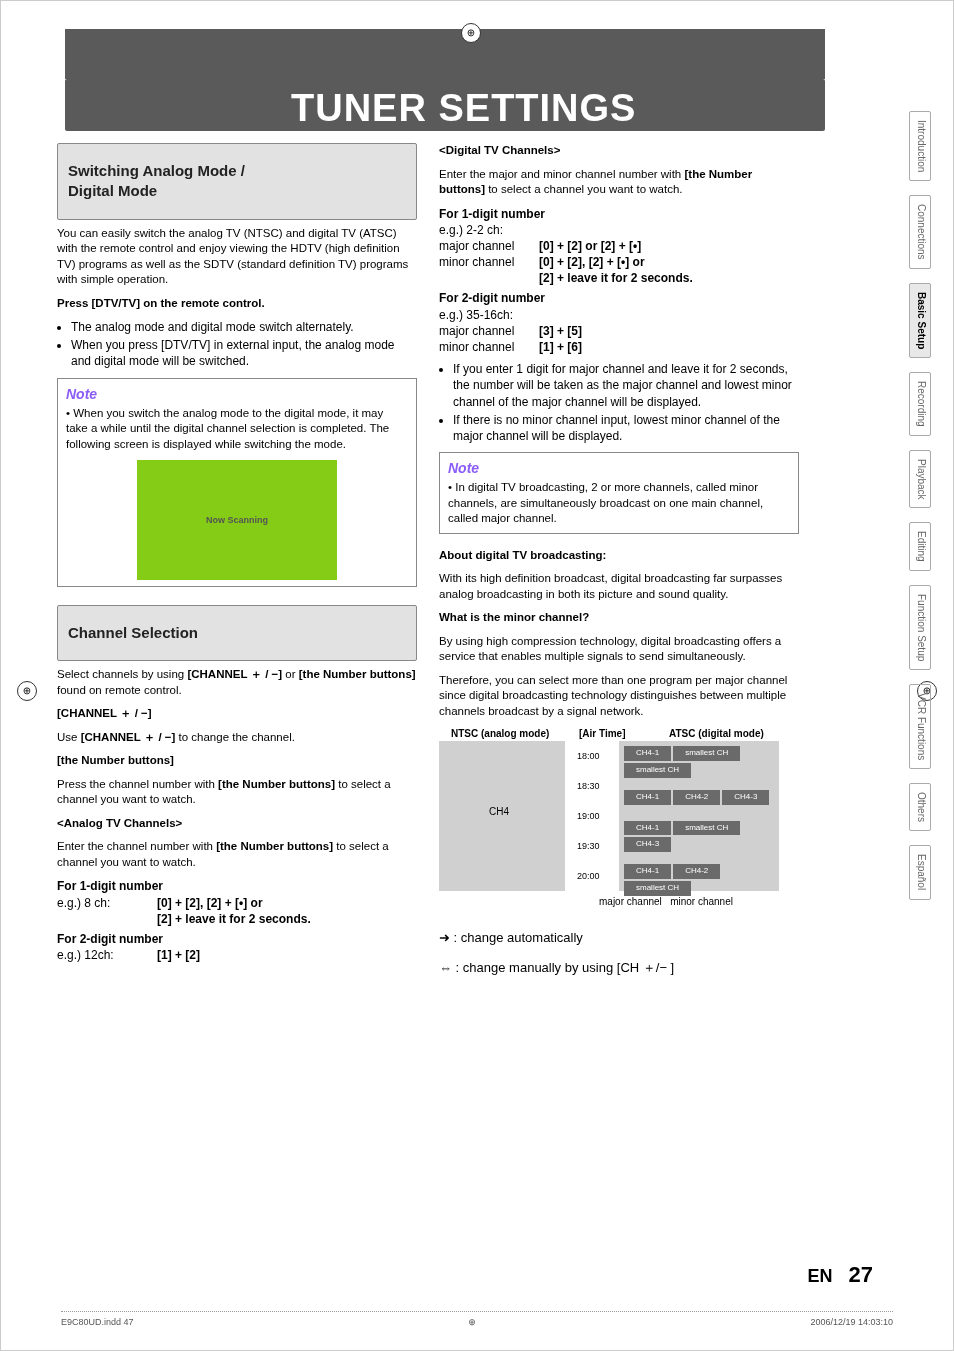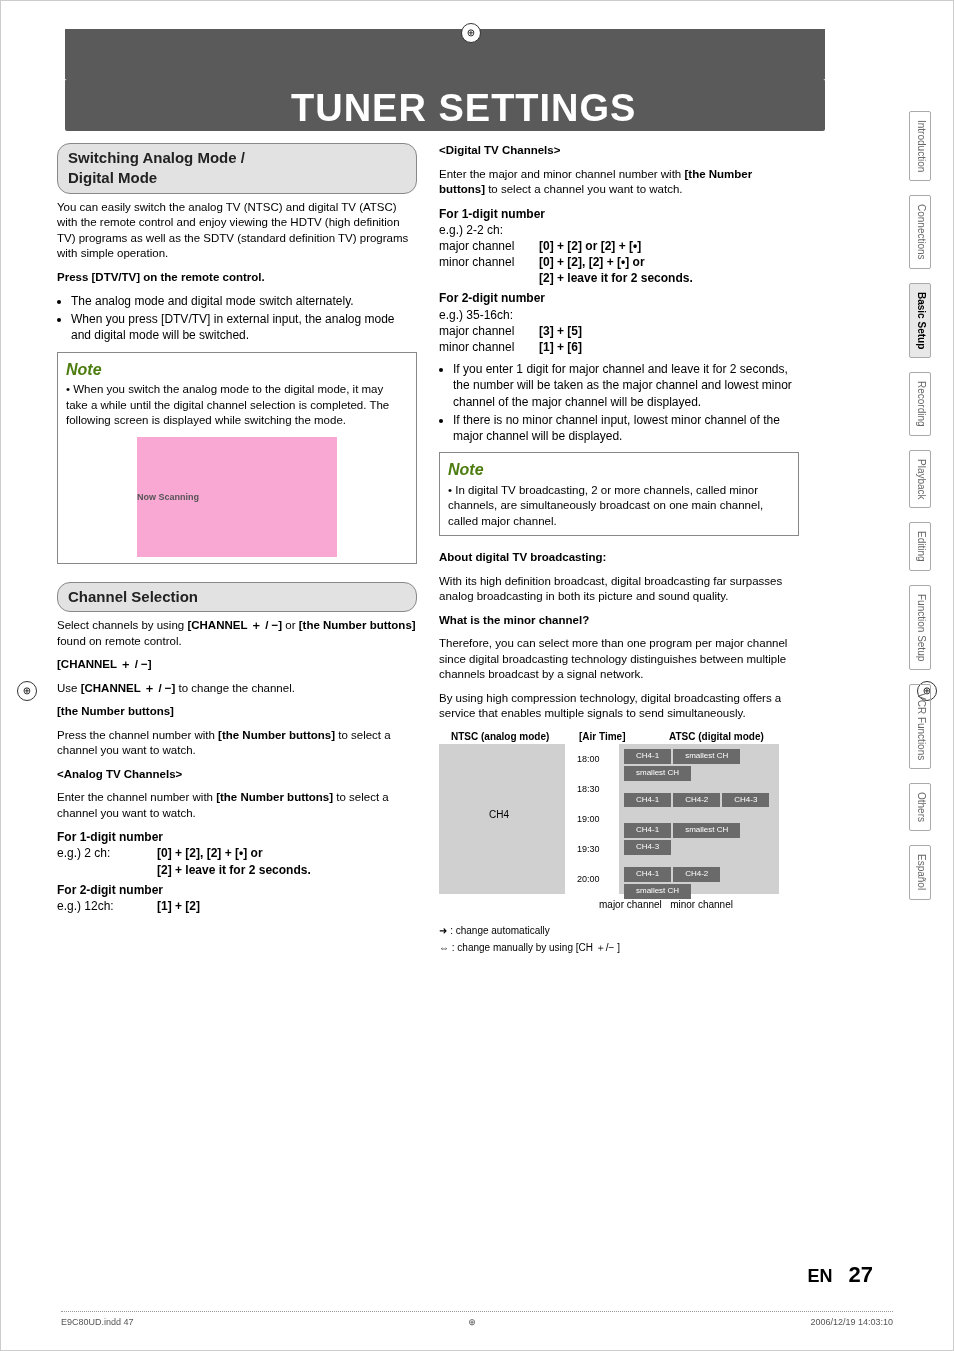--- a/index.html
+++ b/index.html
@@ -3,26 +3,26 @@
 <meta charset="utf-8">
 <style>
 html,body{margin:0;padding:0;font-family:Arial,Helvetica,sans-serif;background:#fff;color:#000;font-size:12px;line-height:1.35}
 .page{width:954px;height:1351px;position:relative;box-sizing:border-box;padding:28px 52px 28px 56px;border:1px solid #ccc}
 .top-gray{position:absolute;left:64px;top:28px;width:760px;height:50px;background:#5a5a5a}
 .reg-mark{position:absolute;left:460px;top:22px;width:18px;height:18px;border:1px solid #333;border-radius:50%;display:flex;align-items:center;justify-content:center;font-size:10px;background:#fff}
 .page-title{position:absolute;left:290px;top:82px;font-size:38px;font-weight:bold;color:#fff;letter-spacing:1px}
 .title-bar{position:absolute;left:64px;top:78px;width:760px;height:52px;background:#5a5a5a;border-radius:2px}
 .cols{display:flex;gap:22px;margin-top:114px}
 .col{width:360px}
-.section-hdr{background:#e2e2e2;border:1px solid #888;padding:4px 10px;font-weight:bold;font-size:15px;color:#222;margin-bottom:6px;border-radius:13px}
+.section-hdr{background:#e2e2e2;border:1px solid #888;padding:17px 10px;font-weight:bold;font-size:15px;color:#222;margin-bottom:6px;border-radius:2px}
 .body-text{font-size:11.5px;margin-bottom:8px}
 .bold{font-weight:bold}
 .note-box{border:1px solid #888;padding:6px 8px;margin:8px 0 14px 0;font-size:11.5px;background:#fff}
-.note-box .note-title{font-weight:bold;font-style:italic;font-size:16px;margin-bottom:2px;color:#4d7c0f}
-.scan-box{width:200px;height:120px;background:#f9a8d4;margin:8px auto 0 auto;display:flex;align-items:center;font-size:9px;font-weight:bold;color:#555}
+.note-box .note-title{font-weight:bold;font-style:italic;font-size:14px;margin-bottom:2px;color:#8b5cf6}
+.scan-box{width:200px;height:120px;background:#84cc16;margin:8px auto 0 auto;display:flex;align-items:center;justify-content:center;font-size:9px;font-weight:bold;color:#555}
 ul.bl{margin:2px 0 6px 0;padding-left:14px}
 ul.bl li{margin-bottom:2px}
 .kv-row{display:flex}
 .kv-row .k{width:100px}
 .kv-row .v{flex:1}
 .right-tabs{position:absolute;right:22px;top:110px;width:22px;display:flex;flex-direction:column;gap:14px}
 .tab{writing-mode:vertical-rl;font-size:10px;color:#666;border:1px solid #aaa;padding:8px 2px;text-align:center;border-radius:2px}
 .tab.active{font-weight:bold;color:#000;background:#e8e8e8}
 .pg-foot{position:absolute;bottom:60px;right:80px;font-size:22px;font-weight:bold}
 .pg-foot .en{font-size:18px;margin-right:10px}
@@ -31,21 +31,21 @@
 .diagram .hdr{position:absolute;font-weight:bold;font-size:10px}
 .diagram .ntsc{left:12px;top:0}
 .diagram .air{left:140px;top:0}
 .diagram .atsc{left:230px;top:0}
 .diagram .box-ntsc{position:absolute;left:0;top:14px;width:126px;height:150px;background:#d0d0d0}
 .diagram .box-atsc{position:absolute;left:180px;top:14px;width:160px;height:150px;background:#d0d0d0}
 .diagram .ntsc-lbl{position:absolute;left:50px;top:78px;font-size:10px}
 .diagram .times{position:absolute;left:138px;top:14px;line-height:30px}
 .diagram .ch-sm{display:inline-block;background:#6a6a6a;color:#fff;padding:2px 12px;font-size:8px;margin:1px;text-align:center}
 .diagram .atsc-grid{position:absolute;left:184px;top:18px}
-.arrow-line{margin-top:4px;font-size:10px}
+.arrow-line{margin-top:12px;font-size:13px}
 .reg-side{position:absolute;left:16px;top:680px;width:18px;height:18px;border:1px solid #333;border-radius:50%;display:flex;align-items:center;justify-content:center;font-size:10px}
 .reg-side-r{left:auto;right:16px;top:680px}
 </style>
 </head>
 <body>
 
 <div class="page">
   <div class="top-gray"></div>
   <div class="reg-mark">⊕</div>
   <div class="title-bar"></div>
@@ -97,21 +97,21 @@
       <div class="bold body-text">[the Number buttons]</div>
       <div class="body-text">
         <span>Press the channel number with </span><span class="bold">[the Number buttons]</span><span> to select a channel you want to watch.</span>
       </div>
       <div class="bold body-text">&lt;Analog TV Channels&gt;</div>
       <div class="body-text">
         <span>Enter the channel number with </span><span class="bold">[the Number buttons]</span><span> to select a channel you want to watch.</span>
       </div>
       <div class="bold">For 1-digit number</div>
       <div class="kv-row">
-        <div class="k">e.g.) 2 ch:</div>
+        <div class="k">e.g.) 8 ch:</div>
         <div class="v">
           <span class="bold">[0] + [2], [2] + [•] or</span><br>
           <span class="bold">[2] + leave it for 2 seconds.</span>
         </div>
       </div>
       <div class="bold" style="margin-top:4px">For 2-digit number</div>
       <div class="kv-row">
         <div class="k">e.g.) 12ch:</div>
         <div class="v bold">[1] + [2]</div>
       </div>
@@ -149,22 +149,22 @@
         <li>If you enter 1 digit for major channel and leave it for 2 seconds, the number will be taken as the major channel and lowest minor channel of the major channel will be displayed.</li>
         <li>If there is no minor channel input, lowest minor channel of the major channel will be displayed.</li>
       </ul>
       <div class="note-box">
         <div class="note-title">Note</div>
         <div>• <span>In digital TV broadcasting, 2 or more channels, called minor channels, are simultaneously broadcast on one main channel, called major channel.</span></div>
       </div>
       <div class="bold body-text">About digital TV broadcasting:</div>
       <div class="body-text">With its high definition broadcast, digital broadcasting far surpasses analog broadcasting in both its picture and sound quality.</div>
       <div class="bold body-text">What is the minor channel?</div>
+      <div class="body-text">By using high compression technology, digital broadcasting offers a service that enables multiple signals to send simultaneously.</div>
       <div class="body-text">Therefore, you can select more than one program per major channel since digital broadcasting technology distinguishes between multiple channels broadcast by a signal network.</div>
-      <div class="body-text">By using high compression technology, digital broadcasting offers a service that enables multiple signals to send simultaneously.</div>
 
       <div class="diagram">
         <div class="hdr ntsc">NTSC (analog mode)</div>
         <div class="hdr air">[Air Time]</div>
         <div class="hdr atsc">ATSC (digital mode)</div>
         <div class="box-ntsc"></div>
         <div class="box-atsc"></div>
         <div class="ntsc-lbl">CH4</div>
         <div class="times">
           <div>18:00</div>

